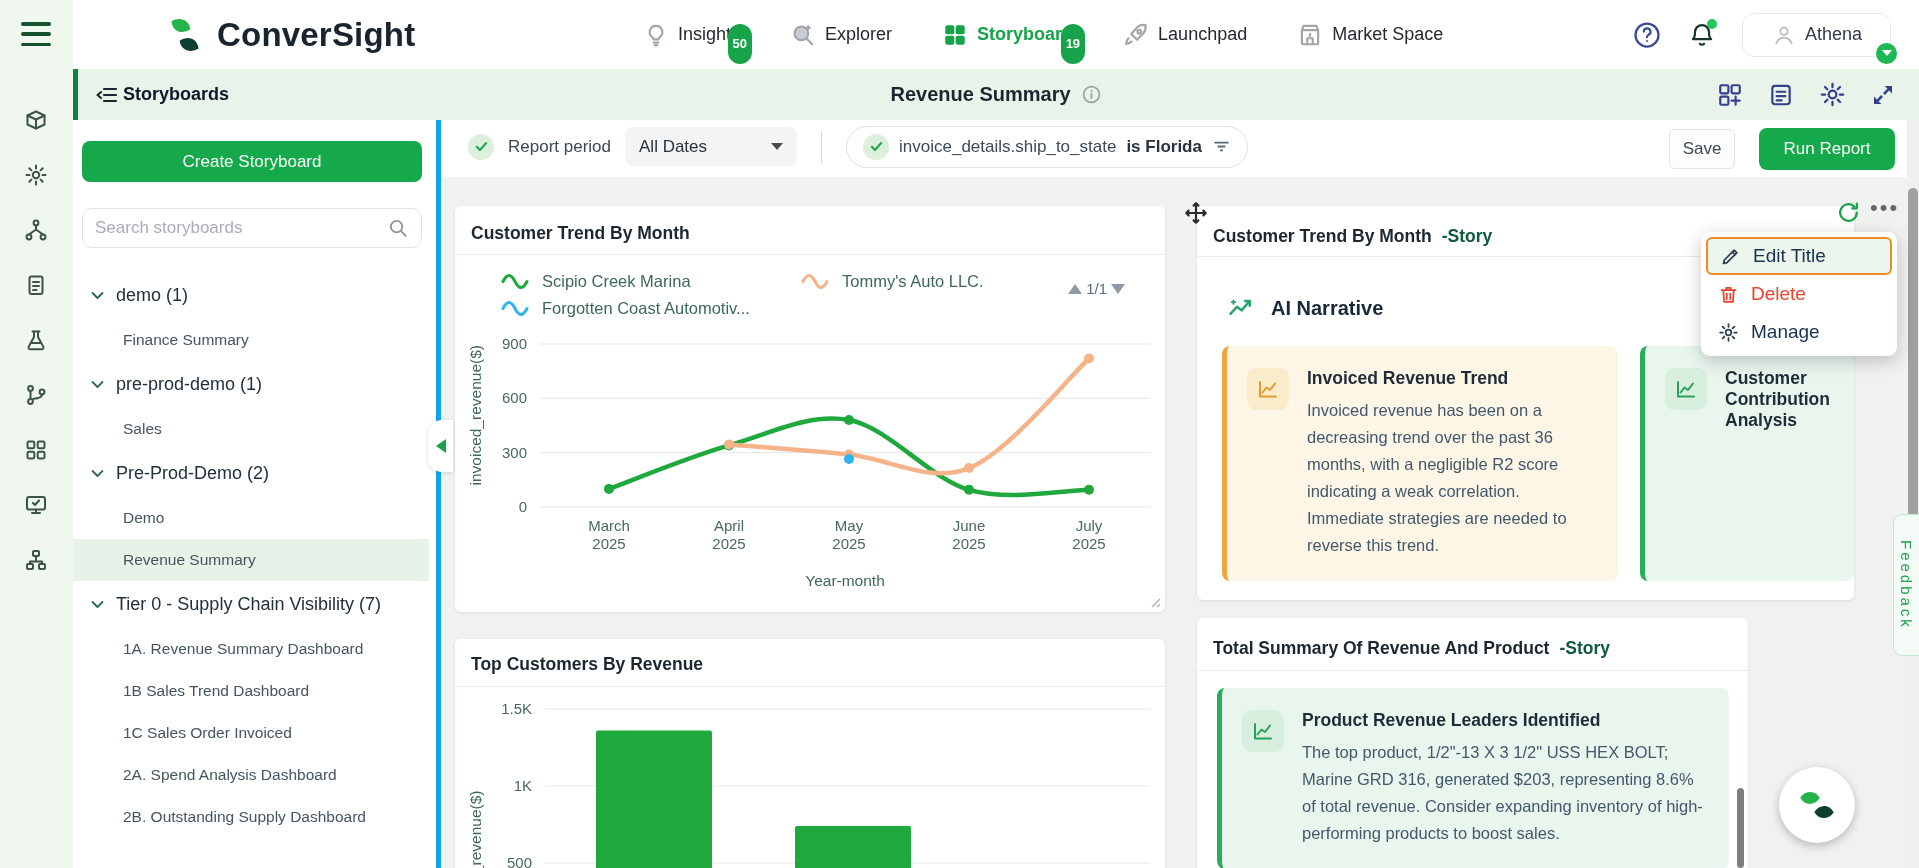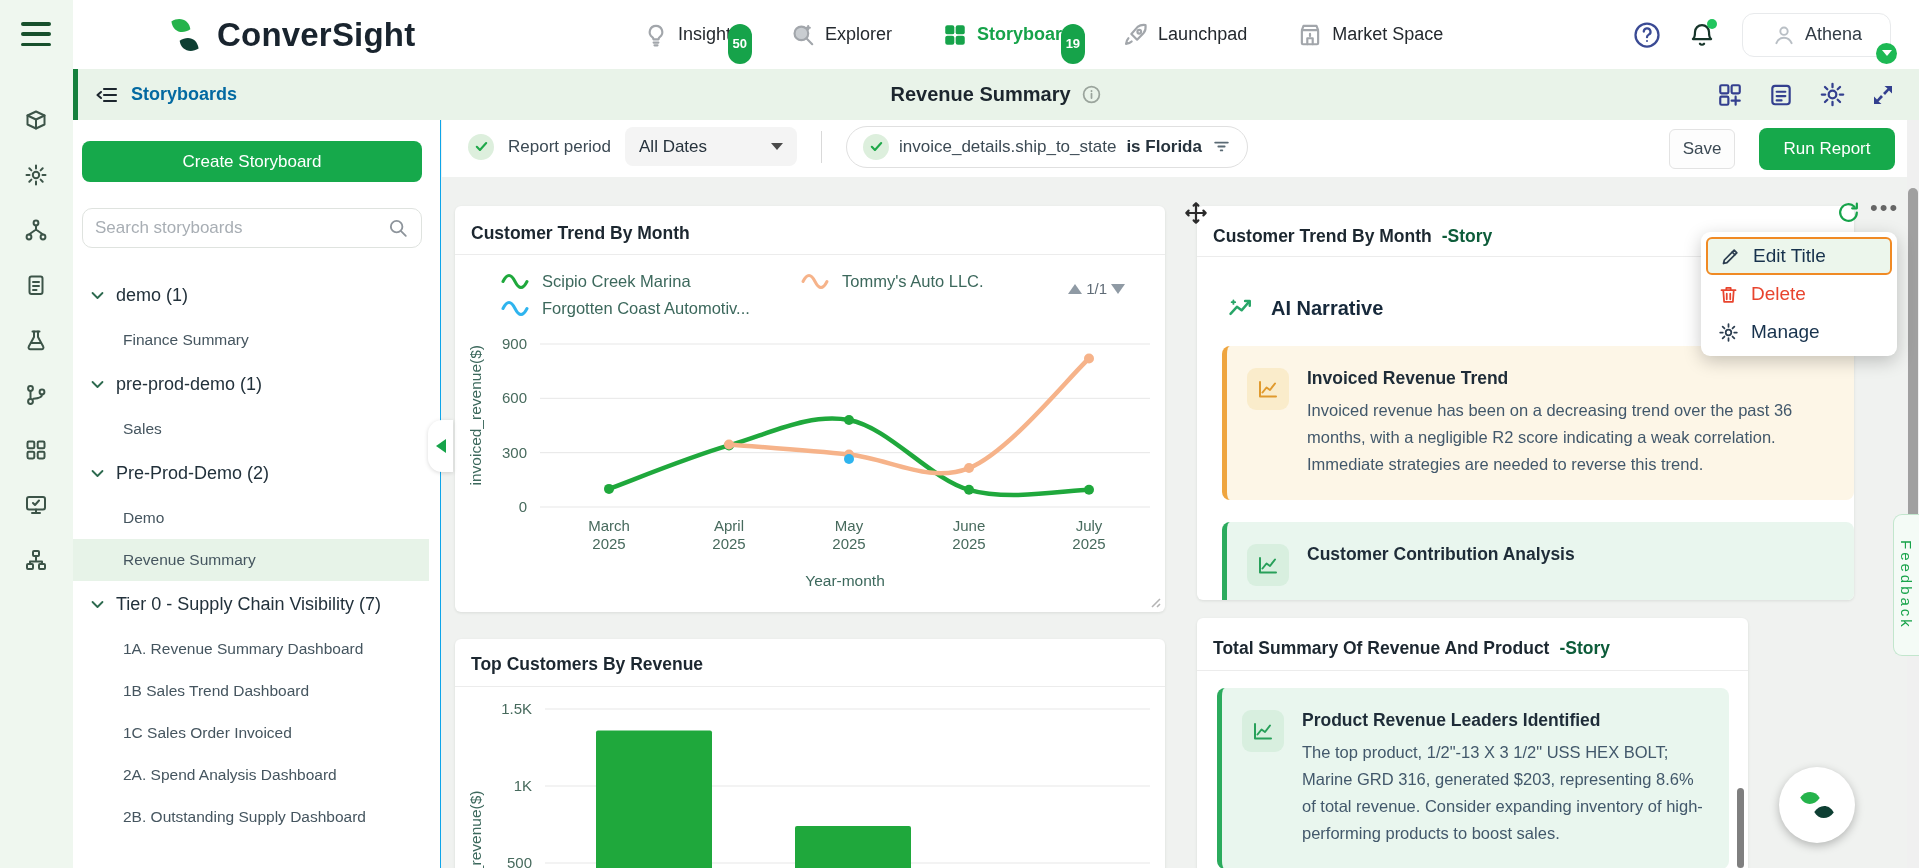--- a/index.html
+++ b/index.html
@@ -33,30 +33,30 @@
   .bell-wrap { position:relative; color:#17352a; cursor:pointer; }
   .bell-dot { position:absolute; top:-2px; right:-1px; width:10px; height:10px; border-radius:50%; background:#22c55e; }
   .user-chip { display:flex; align-items:center; gap:8px; border:1.5px solid #e8eaec; border-radius:12px; padding:8px 28px; position:relative; cursor:pointer; }
   .user-chip .uname { font-size:18px; color:#323c46; }
   .user-caret { position:absolute; right:-7px; bottom:-8px; width:21px; height:21px; border-radius:50%; background:#1db954; display:flex; align-items:center; justify-content:center; }
   .user-caret i { width:0; height:0; border-left:5px solid transparent; border-right:5px solid transparent; border-top:6px solid #fff; }
 
   
   .subbar { left:73px; top:69px; width:1846px; height:51px; background:#e9f3e9; z-index:19; }
   .subbar-accent { left:0; top:0; width:5px; height:51px; background:#15803d; }
-  .subbar-left { left:22px; top:0; height:51px; display:flex; align-items:center; gap:12px; color:#0369a1; }
+  .subbar-left { left:22px; top:0; height:51px; display:flex; align-items:center; gap:4px; color:#0f172a; }
   .subbar-left .t { font-size:18px; font-weight:bold; }
   .page-title-wrap { left:0; top:0; width:1846px; height:51px; display:flex; align-items:center; justify-content:center; gap:10px; pointer-events:none; }
   .page-title { font-size:20px; font-weight:bold; color:#1c262e; }
   .info-ic { color:#9aa49c; }
   .subbar-icons { right:24px; top:0; height:51px; display:flex; align-items:center; gap:25px; color:#333f8f; }
   .subbar-icons .icon { cursor:pointer; }
 
   
-  .panel { left:73px; top:120px; width:368px; height:748px; background:#ffffff; border-right:1px solid #0ea5e9; z-index:10; }
+  .panel { left:73px; top:120px; width:368px; height:748px; background:#ffffff; border-right:5px solid #0ea5e9; z-index:10; }
   .create-btn { left:9px; top:21px; width:340px; height:41px; background:#16a94b; color:#fff; font-size:17px; border:none; border-radius:8px; cursor:pointer; font-family:inherit; }
   .search-wrap { left:9px; top:88px; width:340px; height:40px; border:1px solid #dfe3df; border-radius:10px; display:flex; align-items:center; padding:0 12px; gap:8px; }
   .search-wrap input { flex:1; border:none; outline:none; font-size:17px; color:#333; font-family:inherit; background:transparent; }
   .search-wrap input::placeholder { color:#a8aeb4; }
   .search-ic { color:#8d949b; }
   .tree { left:0; top:152px; width:356px; }
   .tree-group { display:flex; align-items:center; gap:10px; padding:13px 0 13px 16px; cursor:pointer; }
   .tree-group .chev { color:#2d6a4f; }
   .tree-group .glabel { font-size:18px; color:#22313b; }
   .tree-item { padding:12px 0 12px 50px; font-size:15.5px; color:#45555f; cursor:pointer; }
@@ -109,21 +109,21 @@
   .axis-label { font-size:15.5px; fill:#3c685c; }
 
   
   .story1 { left:1197px; top:206px; width:657px; height:394px; overflow:hidden; }
   .story1 .hd, .story2 .hd { position:absolute; left:16px; top:20px; display:flex; gap:10px; align-items:baseline; }
   .story-suffix { font-size:17.5px; font-weight:bold; color:#0d5c3a; }
   .story1 .card-divider { position:absolute; left:0; top:50px; width:657px; }
   .ai-head { position:absolute; left:30px; top:88px; display:flex; align-items:center; gap:16px; }
   .ai-head .t { font-size:20px; font-weight:bold; color:#17293b; }
   .ai-spark { color:#27a567; }
-  .narr-list1 { position:absolute; left:25px; top:140px; width:632px; display:flex; flex-direction:column; gap:22px; }
+  .narr-list1 { position:absolute; left:25px; top:140px; width:632px; display:flex; flex-direction:row; gap:22px; }
   .narr-card { border-radius:8px; padding:22px 24px 22px 20px; display:flex; gap:18px; }
   .narr-card.tone-amber { background:#fdf6e7; border-left:5px solid #efa53f; }
   .narr-card.tone-green { background:#e9f6ee; border-left:5px solid #2bab5d; }
   .narr-ic { width:42px; height:42px; border-radius:9px; flex:0 0 42px; display:flex; align-items:center; justify-content:center; }
   .tone-amber .narr-ic { background:#faeccb; color:#e09a2e; }
   .tone-green .narr-ic { background:#d8efdf; color:#28a05a; }
   .narr-title { font-size:17.5px; font-weight:bold; color:#1e2c38; margin-bottom:8px; }
   .narr-text { font-size:16.5px; line-height:27px; color:#42586b; }
 
   .story2 { left:1197px; top:618px; width:551px; height:280px; overflow:hidden; }

